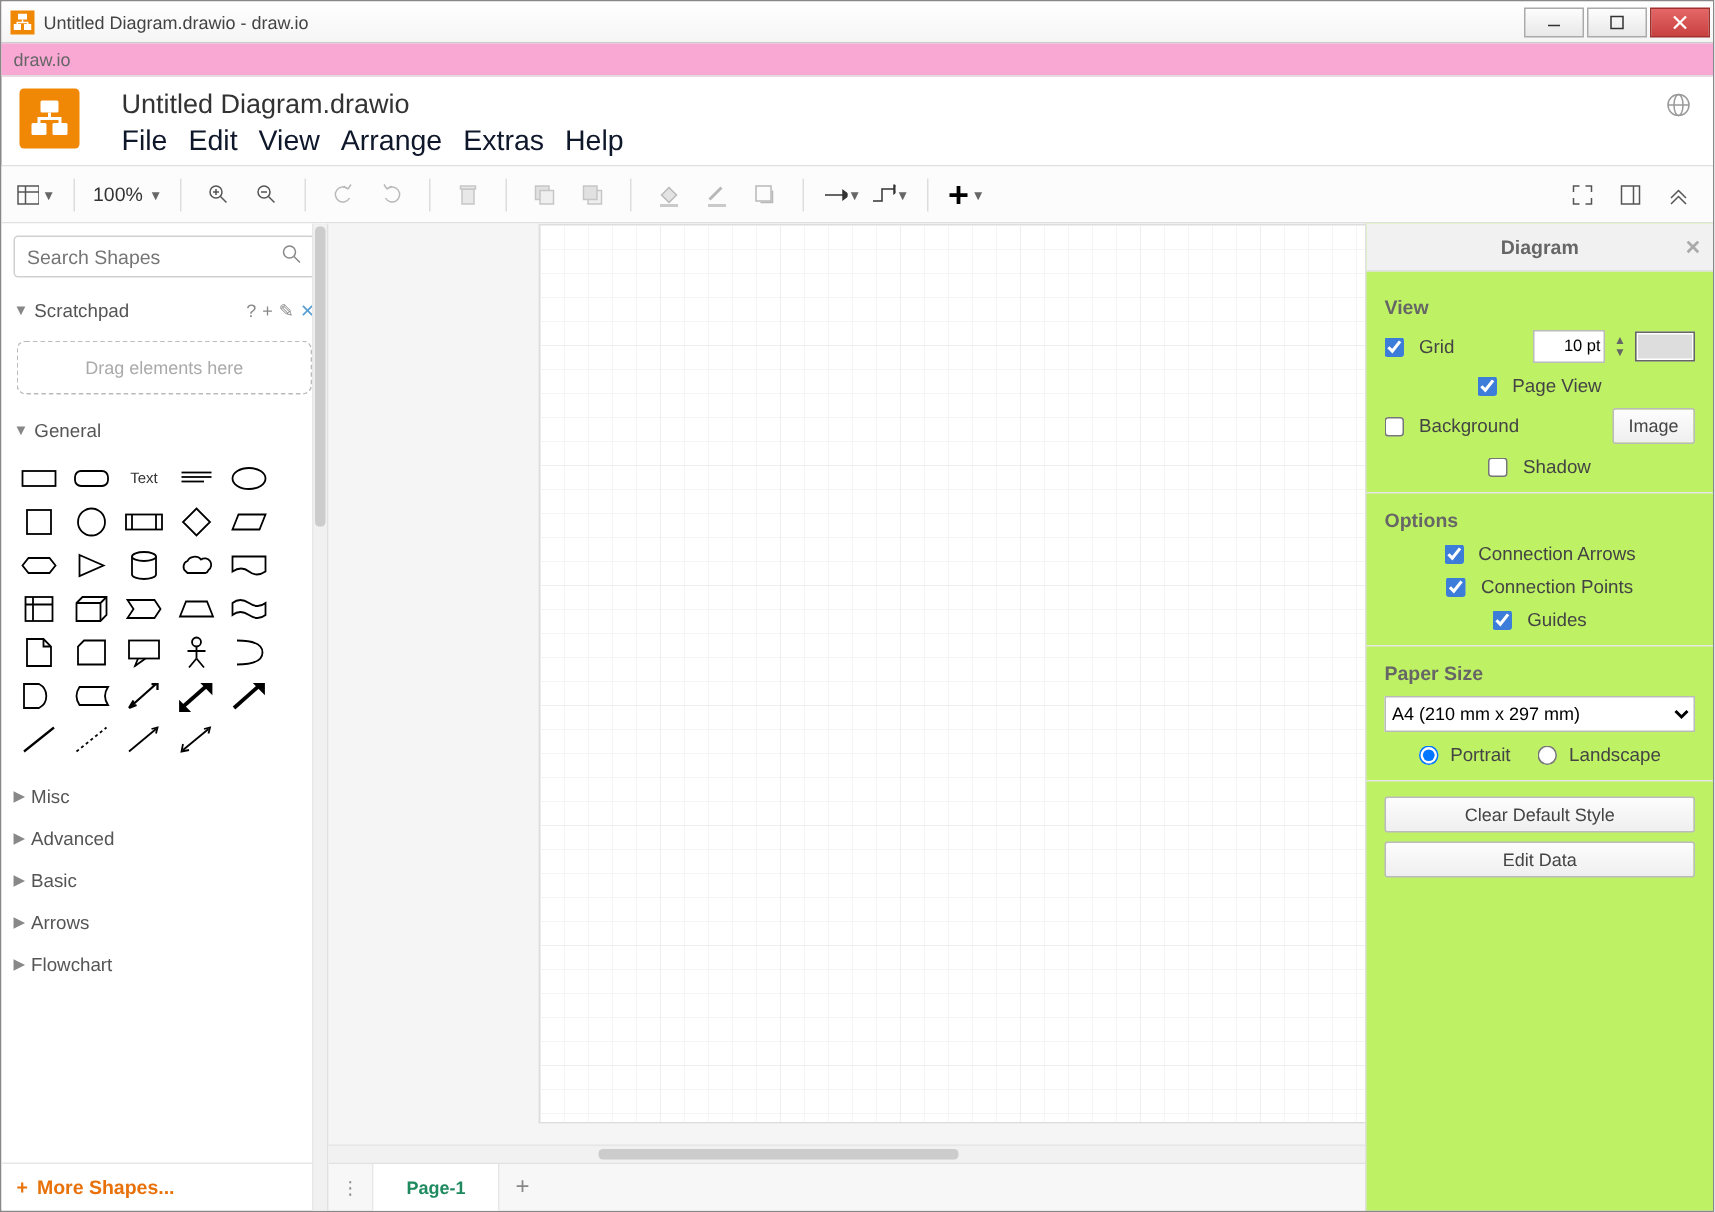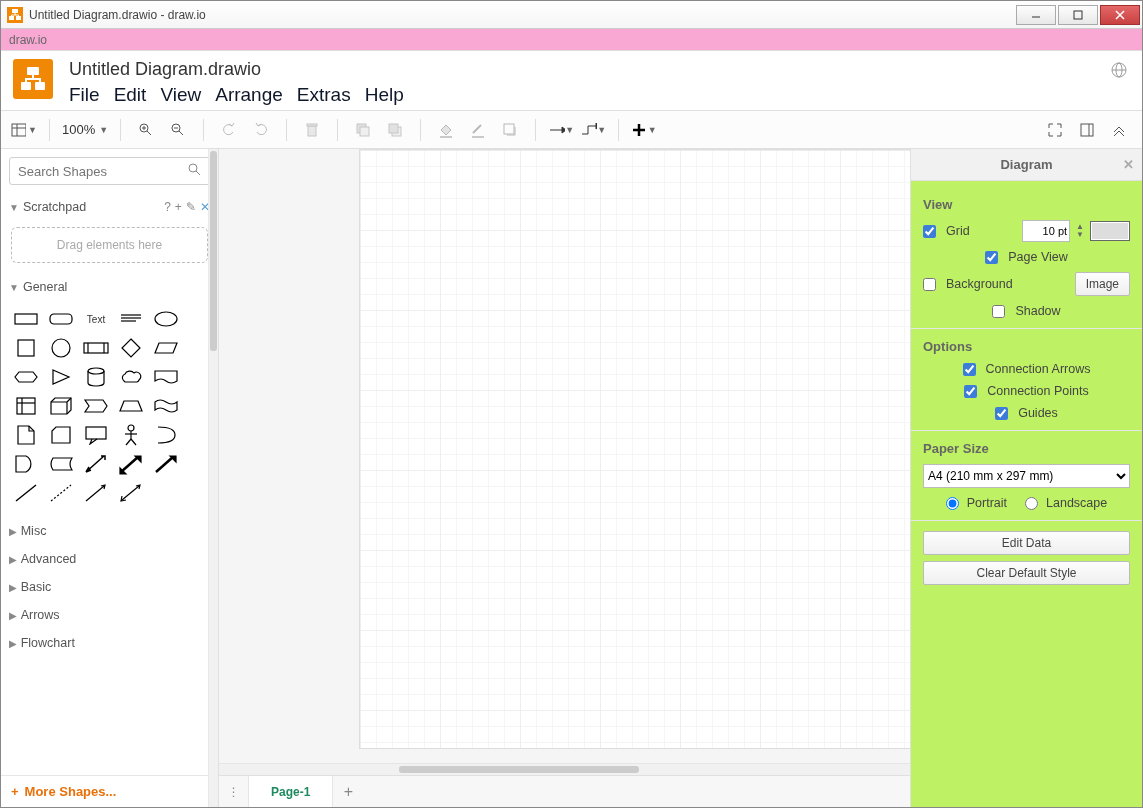--- a/index.html
+++ b/index.html
@@ -11,21 +11,21 @@
 .titlebar .app-icon { width: 16px; height: 16px; background: #F08705; margin-right: 6px; display: flex; align-items: center; justify-content: center; }
 .titlebar .title { flex: 1; font-size: 12px; color: #444; }
 .titlebar .win-btns { display: flex; gap: 2px; }
 .titlebar .win-btn { width: 40px; height: 20px; border: 1px solid #aaa; background: linear-gradient(#fdfdfd,#e8e8e8); display: flex; align-items: center; justify-content: center; font-size: 10px; cursor: pointer; }
 .titlebar .win-btn.close { background: linear-gradient(#e56767,#c84141); color: #fff; border-color: #a03030; }
 
 
 .secbar { height: 22px; background: #f9a8d4; border-bottom: 1px solid #ddd; padding: 0 8px; display: flex; align-items: center; color: #666; font-size: 12px; }
 
 
-.header { display: flex; align-items: flex-start; padding: 8px 12px 4px 12px; border-bottom: 1px solid #e0e0e0; }
+.header { display: flex; align-items: flex-start; padding: 8px 12px 4px 12px; border-bottom: 1px solid #e0e0e0; gap: 12px; }
 .header .logo { width: 40px; height: 40px; background: #F08705; border-radius: 3px; margin-right: 16px; display: flex; align-items: center; justify-content: center; }
 .header .doc { flex:1; }
 .header .doc-title { font-size: 18px; color: #333; font-weight: normal; margin-bottom: 4px; }
 .header .menus { display: flex; gap: 14px; font-size: 19px; color: #0f172a; }
 .header .menus span { cursor: pointer; }
 .header .globe { width: 22px; height: 22px; color:#888; display:flex;align-items:center;justify-content:center; cursor:pointer; }
 
 
 .toolbar { height: 38px; border-bottom: 1px solid #e0e0e0; display: flex; align-items: center; padding: 0 10px; gap: 6px; background:#fcfcfc; }
 .tb-sep { width: 1px; height: 22px; background: #ddd; margin: 0 6px; }
@@ -622,22 +622,22 @@
               <span>Portrait</span>
             </label>
           <label style="display:flex;align-items:center;gap:4px">
               <input type="radio" name="orient" style="">
               <span>Landscape</span>
             </label>
         </div>
 
         <hr class="sep">
         <div class="wide-btn">
+            <span>Clear Default Style</span>
+          </div>
+        <div class="wide-btn">
             <span>Edit Data</span>
-          </div>
-        <div class="wide-btn">
-            <span>Clear Default Style</span>
           </div>
       </div>
     </div>
 
   </div>
 </div>
 
 </body></html>

